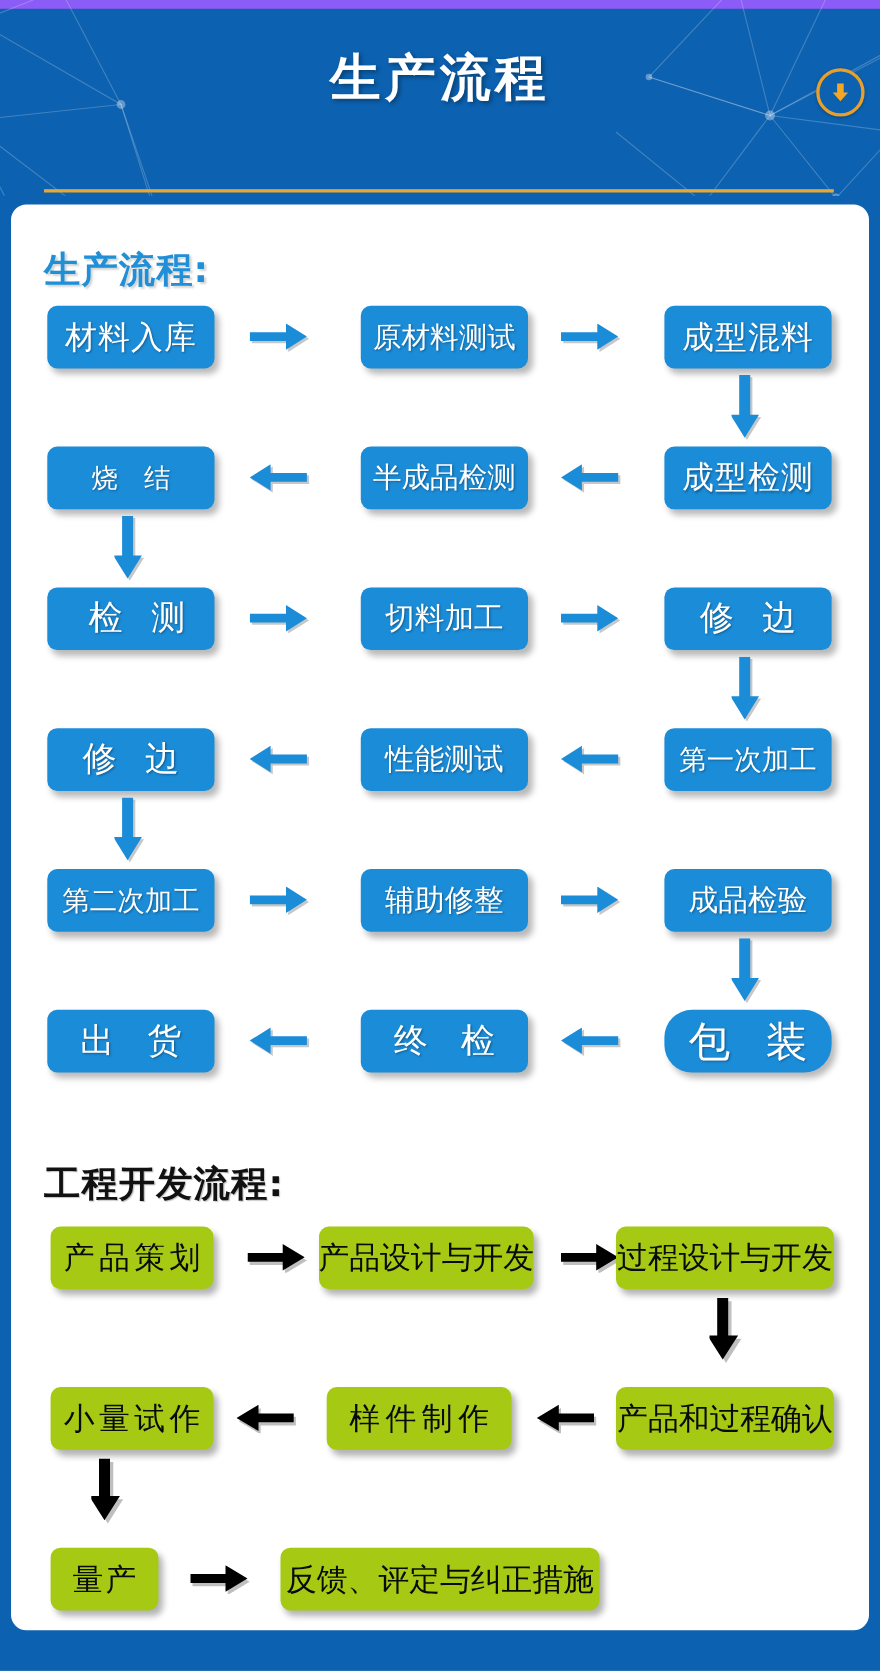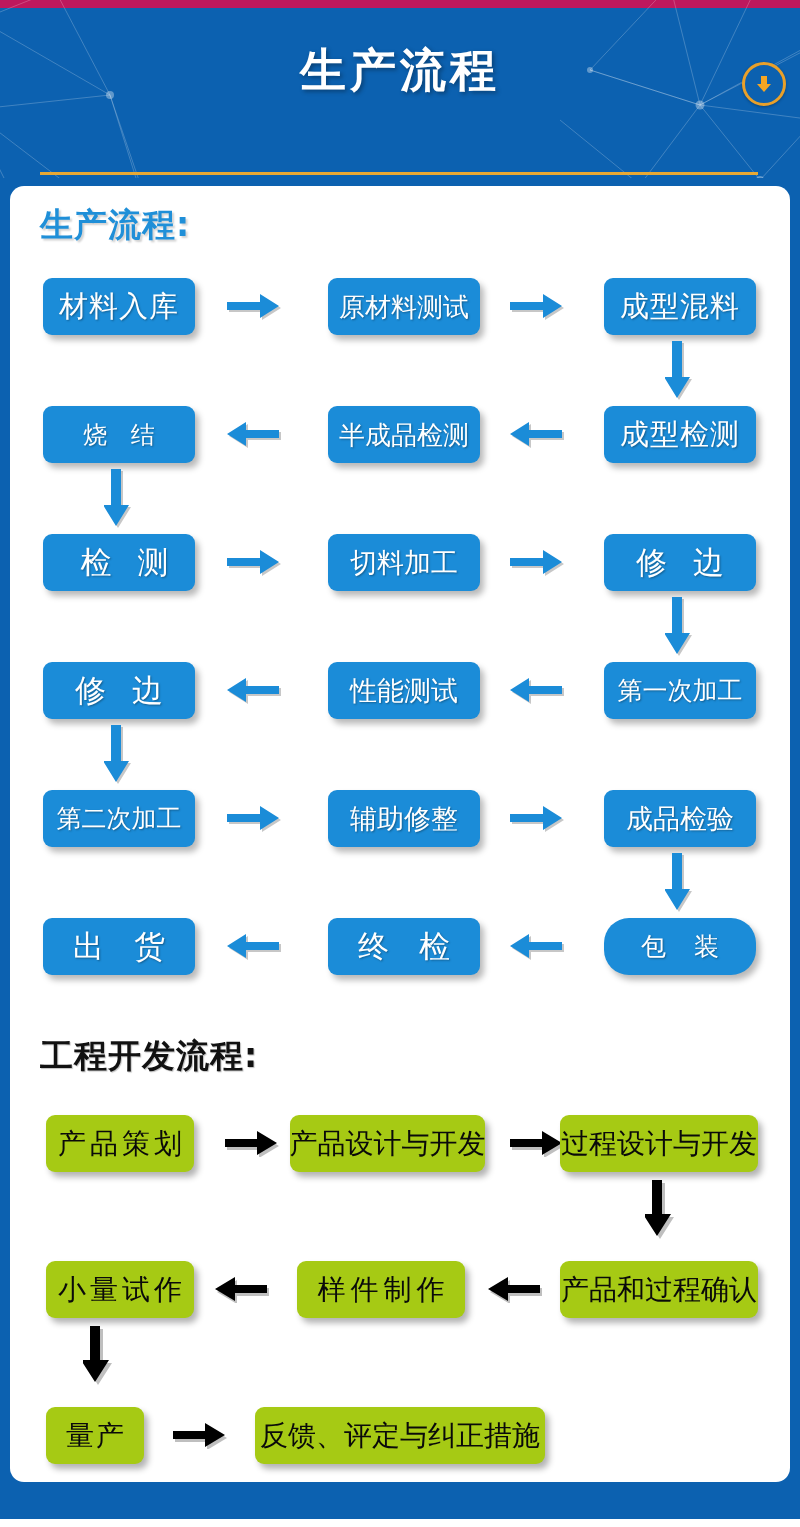--- a/index.html
+++ b/index.html
@@ -2,21 +2,21 @@
 <html><head>
 <meta charset="utf-8">
 <style>
   html,body{margin:0;padding:0;}
   body{
     width:800px;height:1527px;
     background:#ffffff;
     font-family:"DejaVu Sans","Liberation Sans",sans-serif;
     overflow:hidden;
   }
-  .page{position:relative;width:800px;height:1403px;background:#be185d;}
+  .page{position:relative;width:800px;height:1403px;background:#8b5cf6;}
 
   
   .frame{
     position:absolute;left:0;top:8px;width:800px;height:1511px;
     background:#0c61b0;
   }
   
   .netpattern{
     position:absolute;left:0;top:0;width:800px;height:178px;
     overflow:hidden;pointer-events:none;
@@ -60,20 +60,21 @@
   .card{
     position:absolute;left:10px;top:186px;width:780px;height:1296px;
     background:#ffffff;
     border-radius:14px;
   }
 
   
   .sec-head{
     position:absolute;font-size:33px;font-weight:bold;letter-spacing:1px;
     white-space:nowrap;
+    margin-top:20px;
   }
   .sec-head.blue{color:#1f8fd8;text-shadow:2px 2px 2px rgba(0,0,0,.18);}
   .sec-head.black{color:#111111;text-shadow:1px 1px 1px rgba(0,0,0,.25);}
 
   
   .node{
     position:absolute;
     display:flex;align-items:center;justify-content:center;
     border-radius:9px;
     box-sizing:border-box;
@@ -313,21 +314,21 @@
     </div>
     <div class="node blue" style="left:318px;top:732px;width:152px;height:57px;font-size:31px;letter-spacing:10px;text-indent:10px;">终 检</div>
     <div class="arrow" style="left:500px;top:748px;">
       <svg width="58" height="26" viewBox="0 0 58 26">
         <g transform="translate(2,2)">
             <path d="M52 8 L19 8 L19 0 L0 12 L19 24 L19 16 L52 16 Z" fill="#000" opacity=".22"></path>
           </g>
         <path d="M52 8 L19 8 L19 0 L0 12 L19 24 L19 16 L52 16 Z" fill="#1b8cd8"></path>
       </svg>
     </div>
-    <div class="node blue" style="left:594px;top:732px;width:152px;height:57px;font-size:25px;letter-spacing:10px;text-indent:10px;border-radius:25px;">包 装</div>
+    <div class="node blue" style="left:594px;top:732px;width:152px;height:57px;font-size:38px;letter-spacing:10px;text-indent:10px;border-radius:25px;">包 装</div>
 
     <div class="sec-head black" style="left:30px;top:848px;">工程开发流程:</div>
 
     <div class="node green" style="left:36px;top:929px;width:148px;height:57px;font-size:28px;letter-spacing:4px;text-indent:4px;">产品策划</div>
     <div class="arrow" style="left:215px;top:945px;">
       <svg width="58" height="26" viewBox="0 0 58 26">
         <g transform="translate(2,3)">
             <path d="M0 8 L32 8 L32 0 L52 12 L32 24 L32 16 L0 16 Z" fill="#000" opacity=".25"></path>
           </g>
         <path d="M0 8 L32 8 L32 0 L52 12 L32 24 L32 16 L0 16 Z" fill="#000000"></path>

